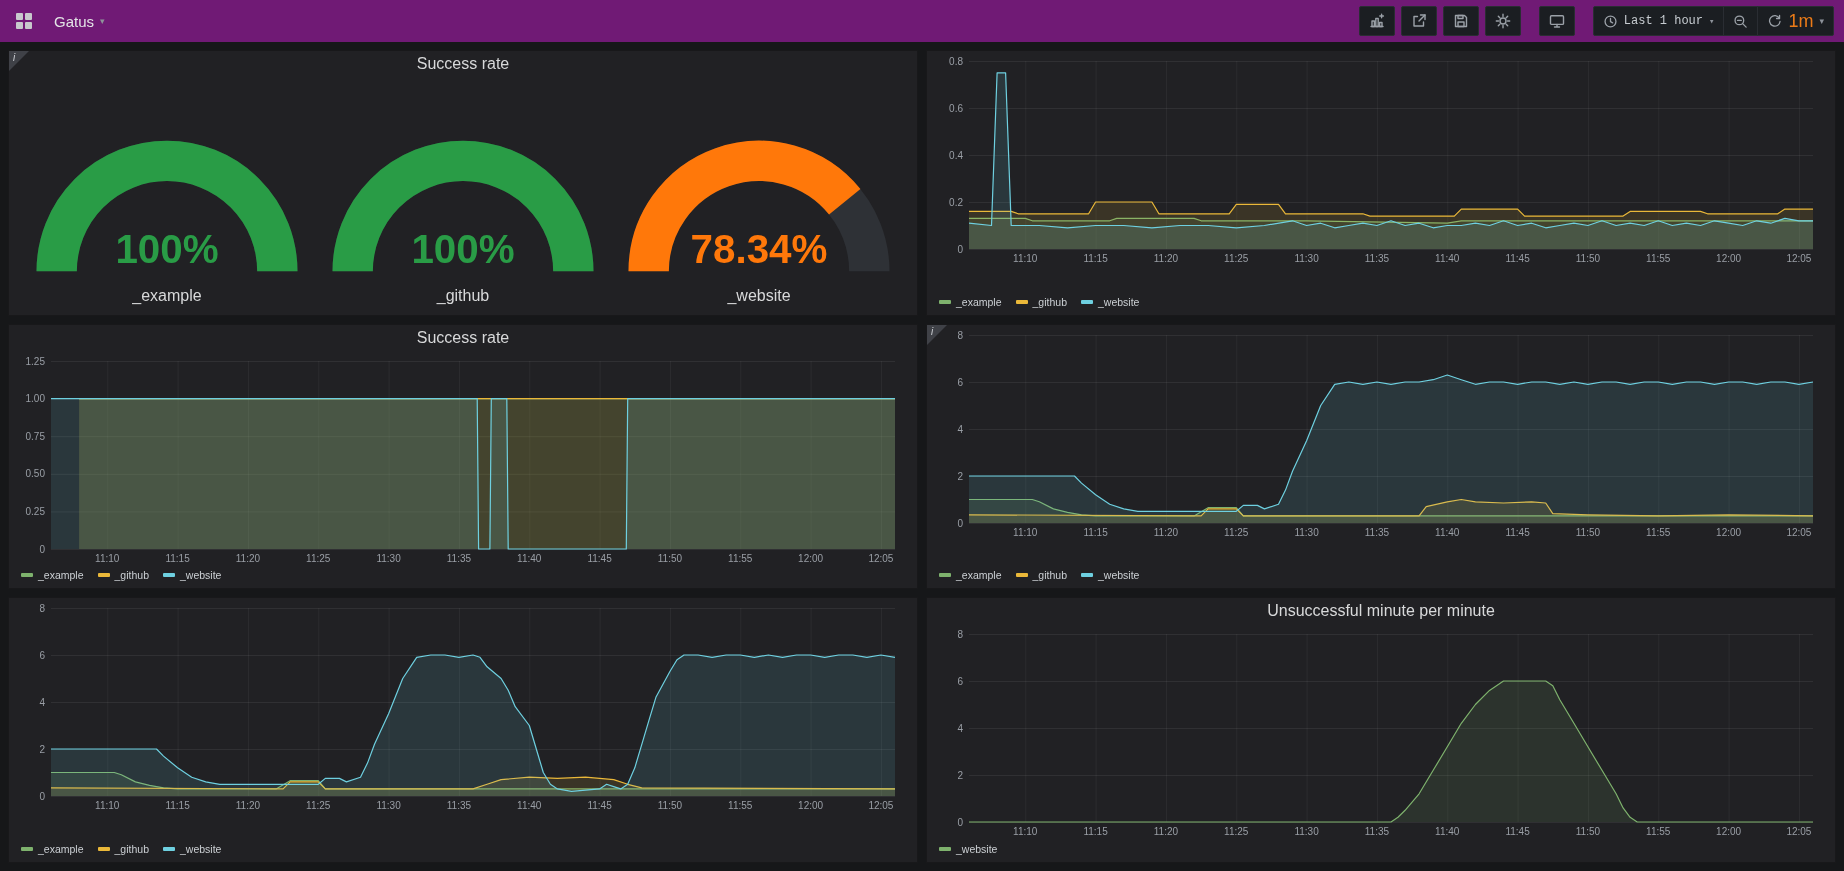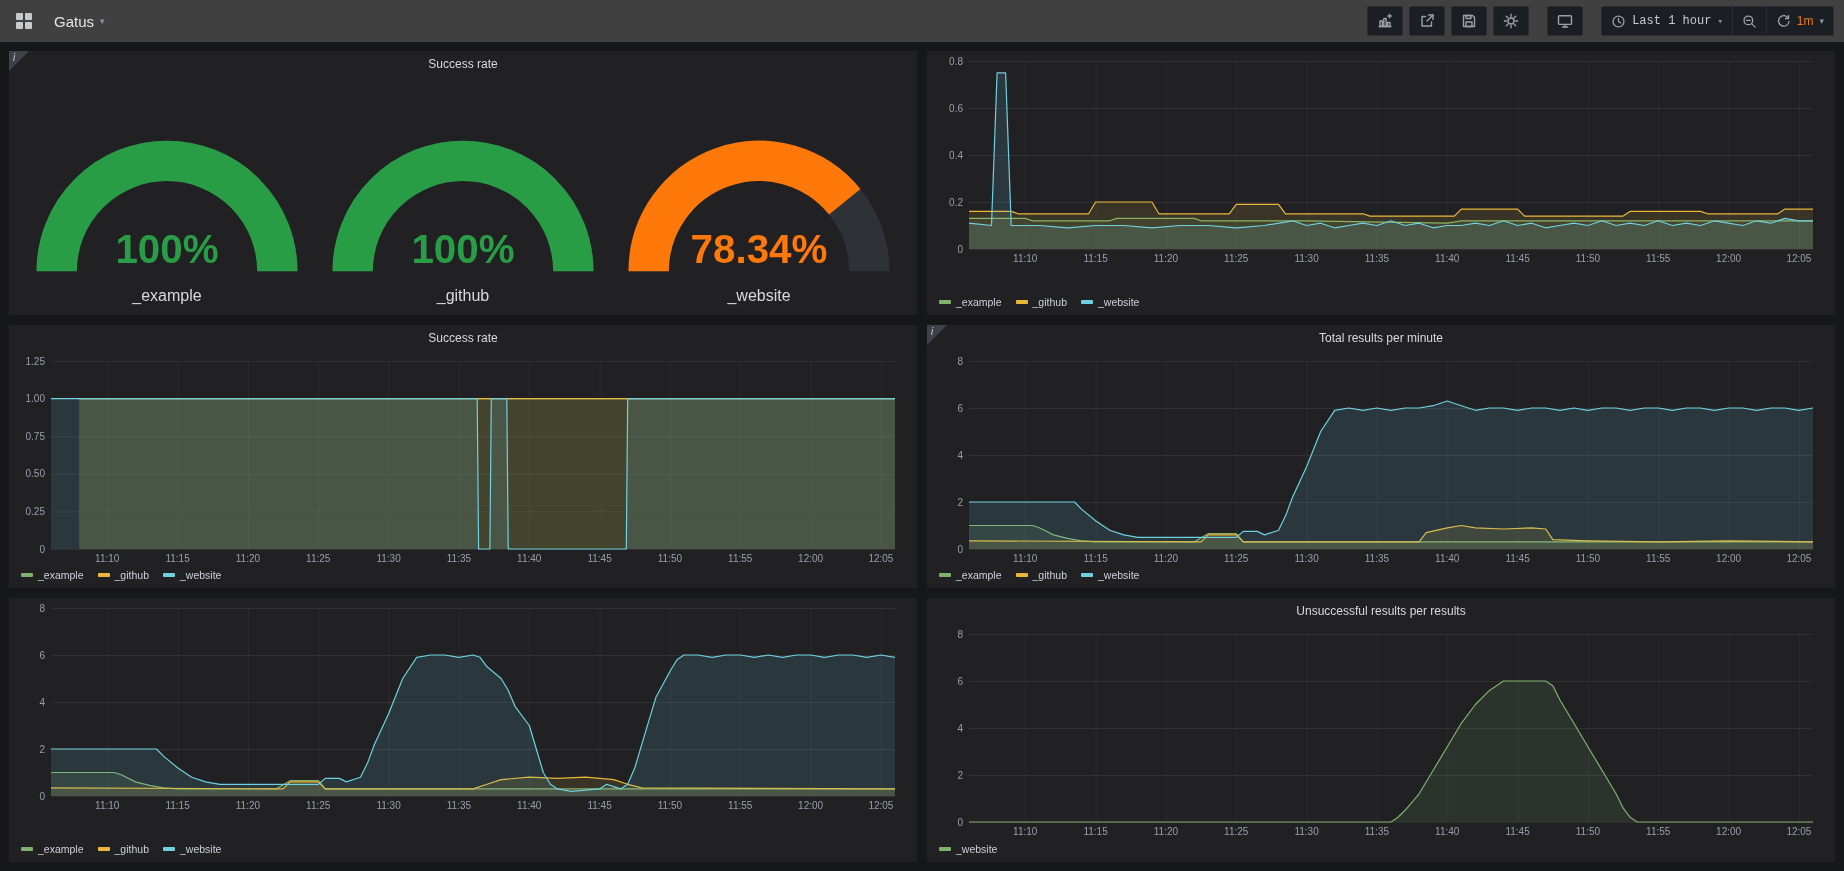--- a/index.html
+++ b/index.html
@@ -4,57 +4,57 @@
 <style>
   * { margin:0; padding:0; box-sizing:border-box; }
   html,body { width:1844px; height:871px; overflow:hidden; }
   body {
     background:#161719;
     font-family:"Liberation Sans","DejaVu Sans",sans-serif;
     color:#d8d9da;
   }
   
   .navbar{
-    height:42px; background:#404040; display:flex; align-items:center;
+    height:42px; background:#701a75; display:flex; align-items:center;
     justify-content:space-between; padding:0 10px;
   }
   .nav-left{ display:flex; align-items:center; gap:10px; }
   .logo-btn{ background:none;border:none;cursor:pointer;display:flex;align-items:center;padding:4px; }
   .dash-title{ display:flex; align-items:center; gap:6px; cursor:pointer; padding:4px 6px; }
   .dash-title span.title{ font-size:15px; color:#e3e4e6; }
   .caret{ font-size:9px; color:#8e939b; }
   .nav-right{ display:flex; align-items:center; gap:6px; }
   .nav-btn{
     display:flex; align-items:center; gap:6px; height:30px; padding:0 9px;
     background:#1b1e22; border:1px solid #2a2d33; border-radius:2px;
     color:#c7ccd1; font-size:12px; cursor:pointer;
     font-family:inherit;
   }
   .nav-btn svg{ display:block; }
   .nav-sep{ width:6px; }
   .btn-group{ display:flex; }
   .btn-group .nav-btn{ border-radius:0; margin-left:-1px; }
   .btn-group .nav-btn:first-child{ border-radius:2px 0 0 2px; margin-left:0;font-family:Liberation Mono, monospace; }
   .btn-group .nav-btn:last-child{ border-radius:0 2px 2px 0; }
-  .refresh-int{ color:#eb7b18; font-size:12px; }
+  .refresh-int{ color:#eb7b18; font-size:18px; }
   .icon{ stroke:#9ba1a8; fill:none; stroke-width:1.4; stroke-linecap:round; stroke-linejoin:round; }
   .icon-fill{ fill:#c7c9cc; stroke:none; }
 
   
   .dashboard{
     position:absolute; top:42px; left:0; right:0; bottom:0;
     padding:8px; display:grid;
     grid-template-columns:1fr 1fr; grid-template-rows:1fr 1fr 1fr; gap:8px;
   }
   .panel{
     background:#212124; position:relative; display:flex; flex-direction:column;
     border:1px solid #18181a;
   }
   .panel-header{ height:26px; display:flex; align-items:center; justify-content:center; cursor:pointer; flex:0 0 auto; }
-  .panel-title{ font-size:12px; font-weight:500; color:#d8d9da; }
+  .panel-title{ font-size:16px; font-weight:500; color:#d8d9da; }
   .info-corner{ position:absolute; top:0; left:0; width:0; height:0;
     border-top:20px solid #3f4147; border-right:20px solid transparent; z-index:2; }
   .info-corner span{ position:absolute; top:-19px; left:4px; font-size:10px; font-style:italic; color:#cfd2d6; }
 
   
   .gauges{ flex:1; display:flex; align-items:stretch; padding:4px 10px 2px; }
   .gauge{ flex:1; display:flex; flex-direction:column; align-items:center; justify-content:flex-end; }
   .gauge svg{ width:100%; flex:1; }
   .gauge-label{ font-size:16px; color:#d8d9da; padding:2px 0 8px; }
 
@@ -310,23 +310,20 @@
           <span class="legend-swatch" style="background: rgb(110, 208, 224);"></span>
           <span class="legend-name">_website</span>
         </div>
       </div>
   </section>
 
   <section class="panel">
     <div class="info-corner">
         <span>i</span>
       </div>
-    <header class="panel-header">
-      <span class="panel-title">Total results per minute</span>
-    </header>
     <div class="chart-area">
         <svg width="896" height="216">
           <line x1="92.76666666666667" x2="92.76666666666667" y1="10" y2="198" stroke="rgba(255,255,255,0.05)"></line>
           <text x="92.26666666666667" y="211" text-anchor="middle" fill="#9a9fa6" font-size="10">11:10</text>
           <line x1="163.1" x2="163.1" y1="10" y2="198" stroke="rgba(255,255,255,0.05)"></line>
           <text x="162.6" y="211" text-anchor="middle" fill="#9a9fa6" font-size="10">11:15</text>
           <line x1="233.43333333333334" x2="233.43333333333334" y1="10" y2="198" stroke="rgba(255,255,255,0.05)"></line>
           <text x="232.93333333333334" y="211" text-anchor="middle" fill="#9a9fa6" font-size="10">11:20</text>
           <line x1="303.76666666666665" x2="303.76666666666665" y1="10" y2="198" stroke="rgba(255,255,255,0.05)"></line>
           <text x="303.26666666666665" y="211" text-anchor="middle" fill="#9a9fa6" font-size="10">11:25</text>
@@ -436,21 +433,21 @@
         </div>
         <div class="legend-item">
           <span class="legend-swatch" style="background: rgb(110, 208, 224);"></span>
           <span class="legend-name">_website</span>
         </div>
       </div>
   </section>
 
   <section class="panel">
     <header class="panel-header">
-      <span class="panel-title">Unsuccessful results per results</span>
+      <span class="panel-title">Unsuccessful minute per minute</span>
     </header>
     <div class="chart-area">
         <svg width="896" height="216">
           <line x1="92.76666666666667" x2="92.76666666666667" y1="10" y2="198" stroke="rgba(255,255,255,0.05)"></line>
           <text x="92.26666666666667" y="211" text-anchor="middle" fill="#9a9fa6" font-size="10">11:10</text>
           <line x1="163.1" x2="163.1" y1="10" y2="198" stroke="rgba(255,255,255,0.05)"></line>
           <text x="162.6" y="211" text-anchor="middle" fill="#9a9fa6" font-size="10">11:15</text>
           <line x1="233.43333333333334" x2="233.43333333333334" y1="10" y2="198" stroke="rgba(255,255,255,0.05)"></line>
           <text x="232.93333333333334" y="211" text-anchor="middle" fill="#9a9fa6" font-size="10">11:20</text>
           <line x1="303.76666666666665" x2="303.76666666666665" y1="10" y2="198" stroke="rgba(255,255,255,0.05)"></line>

